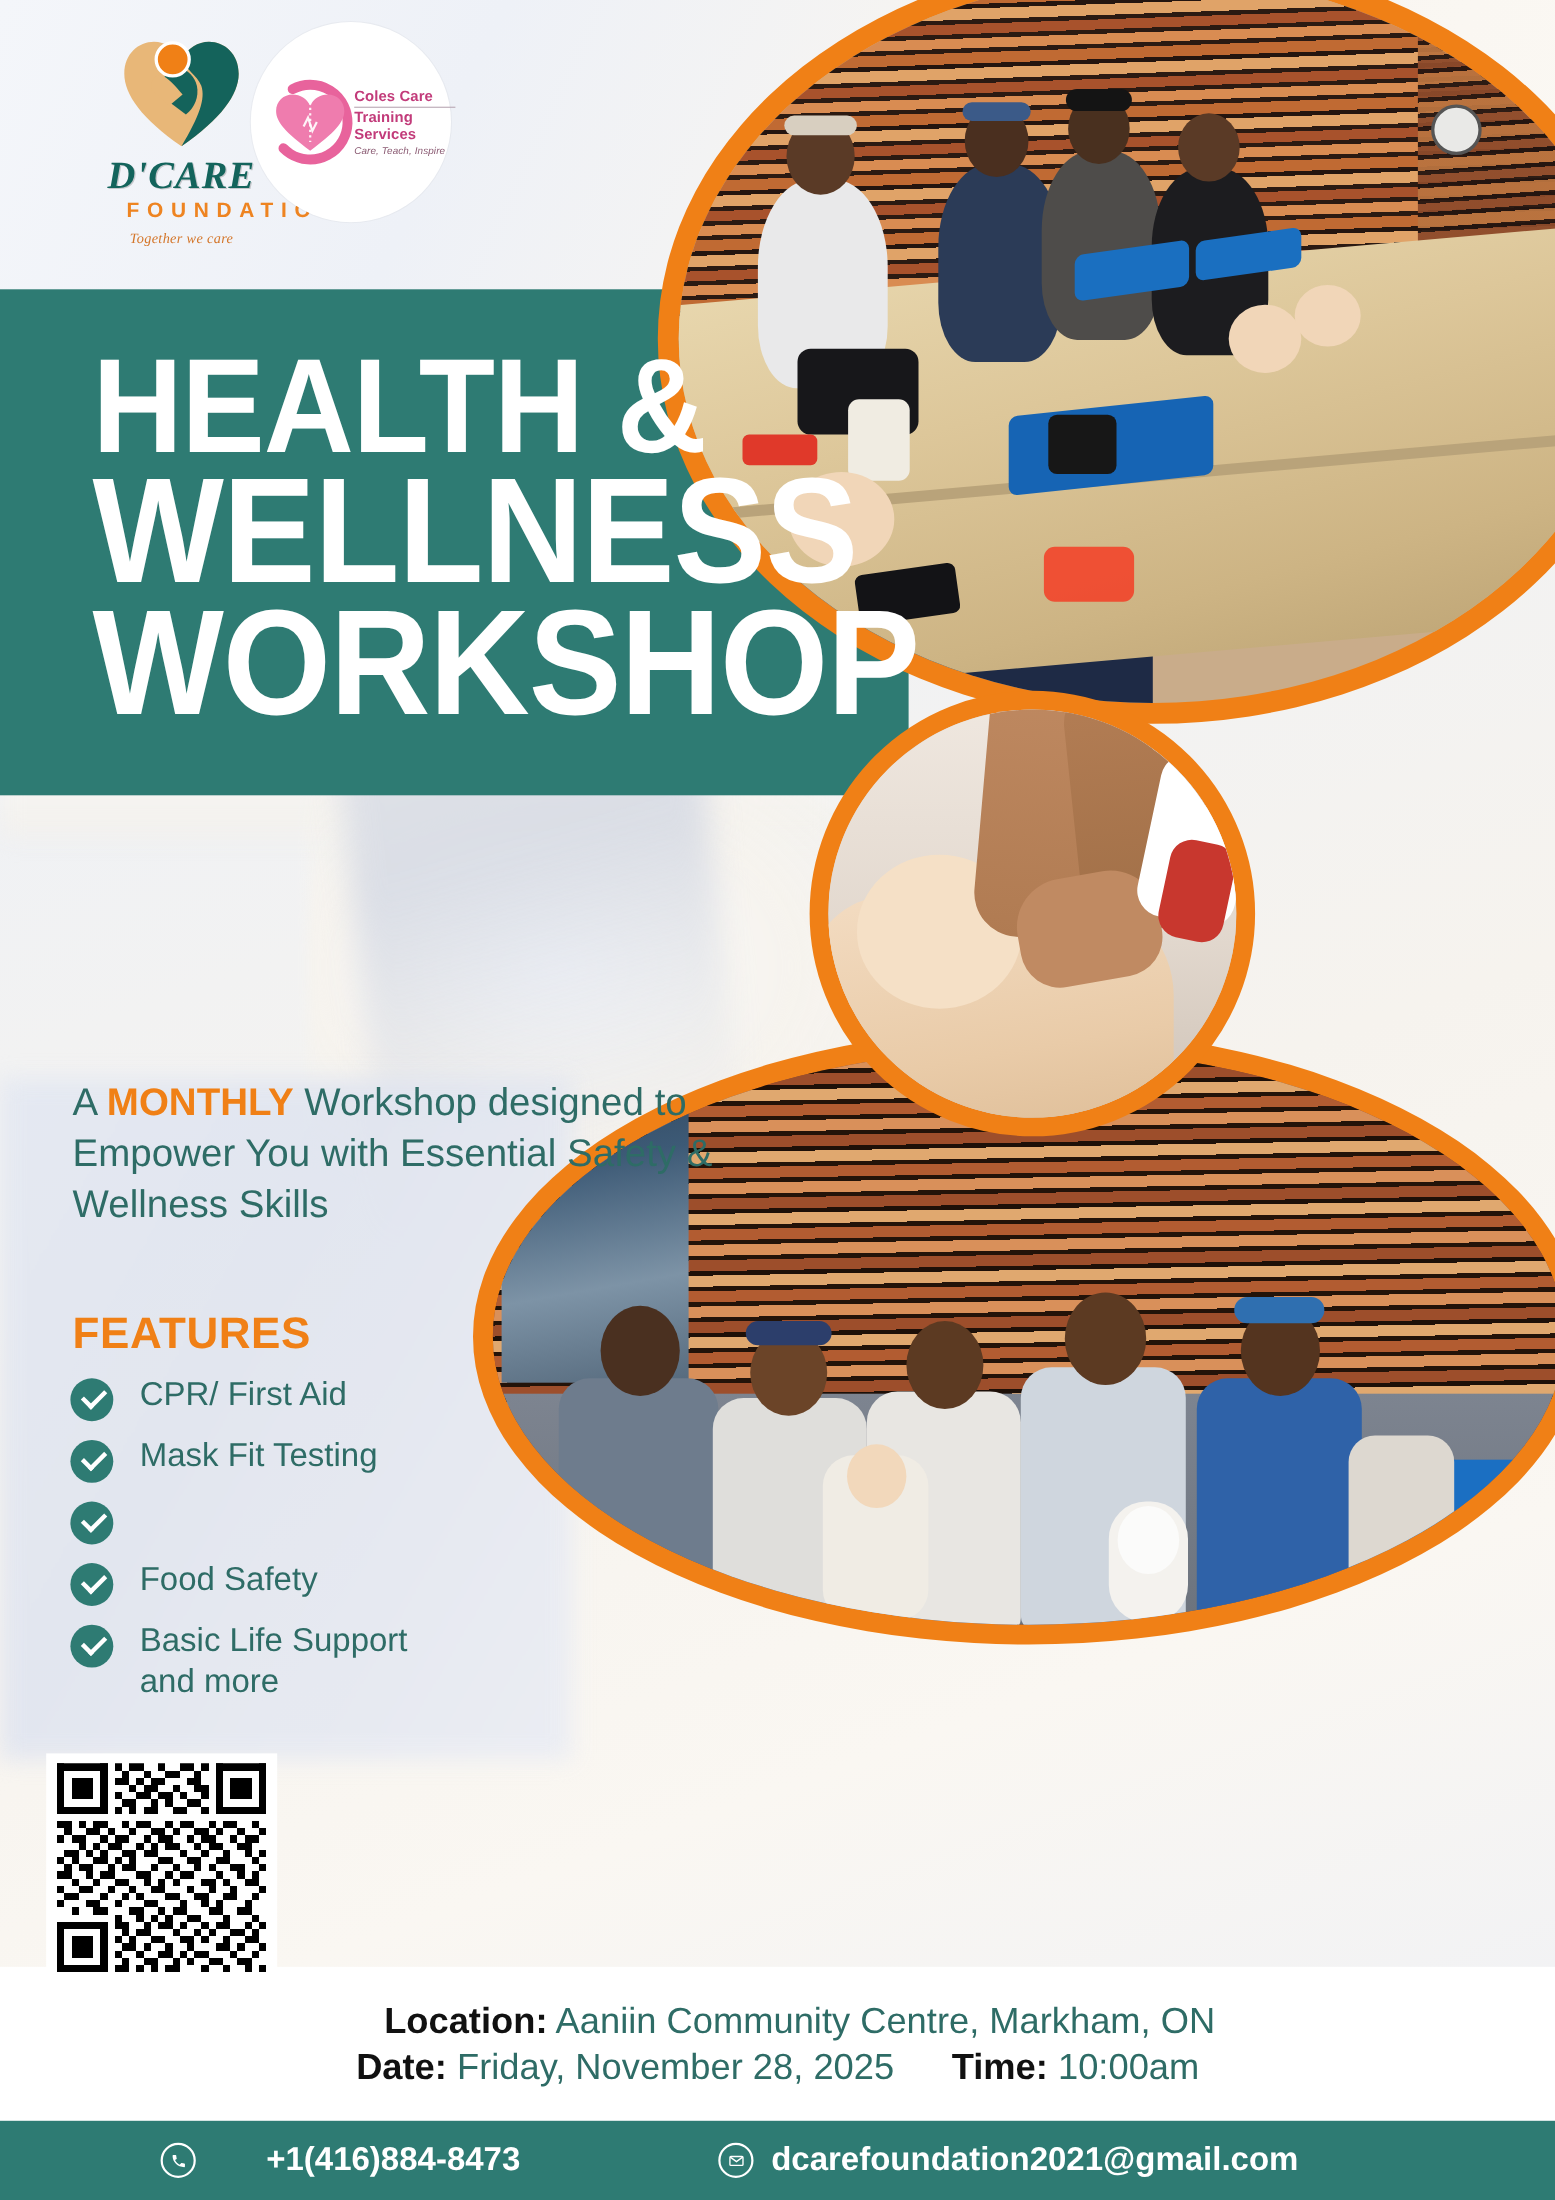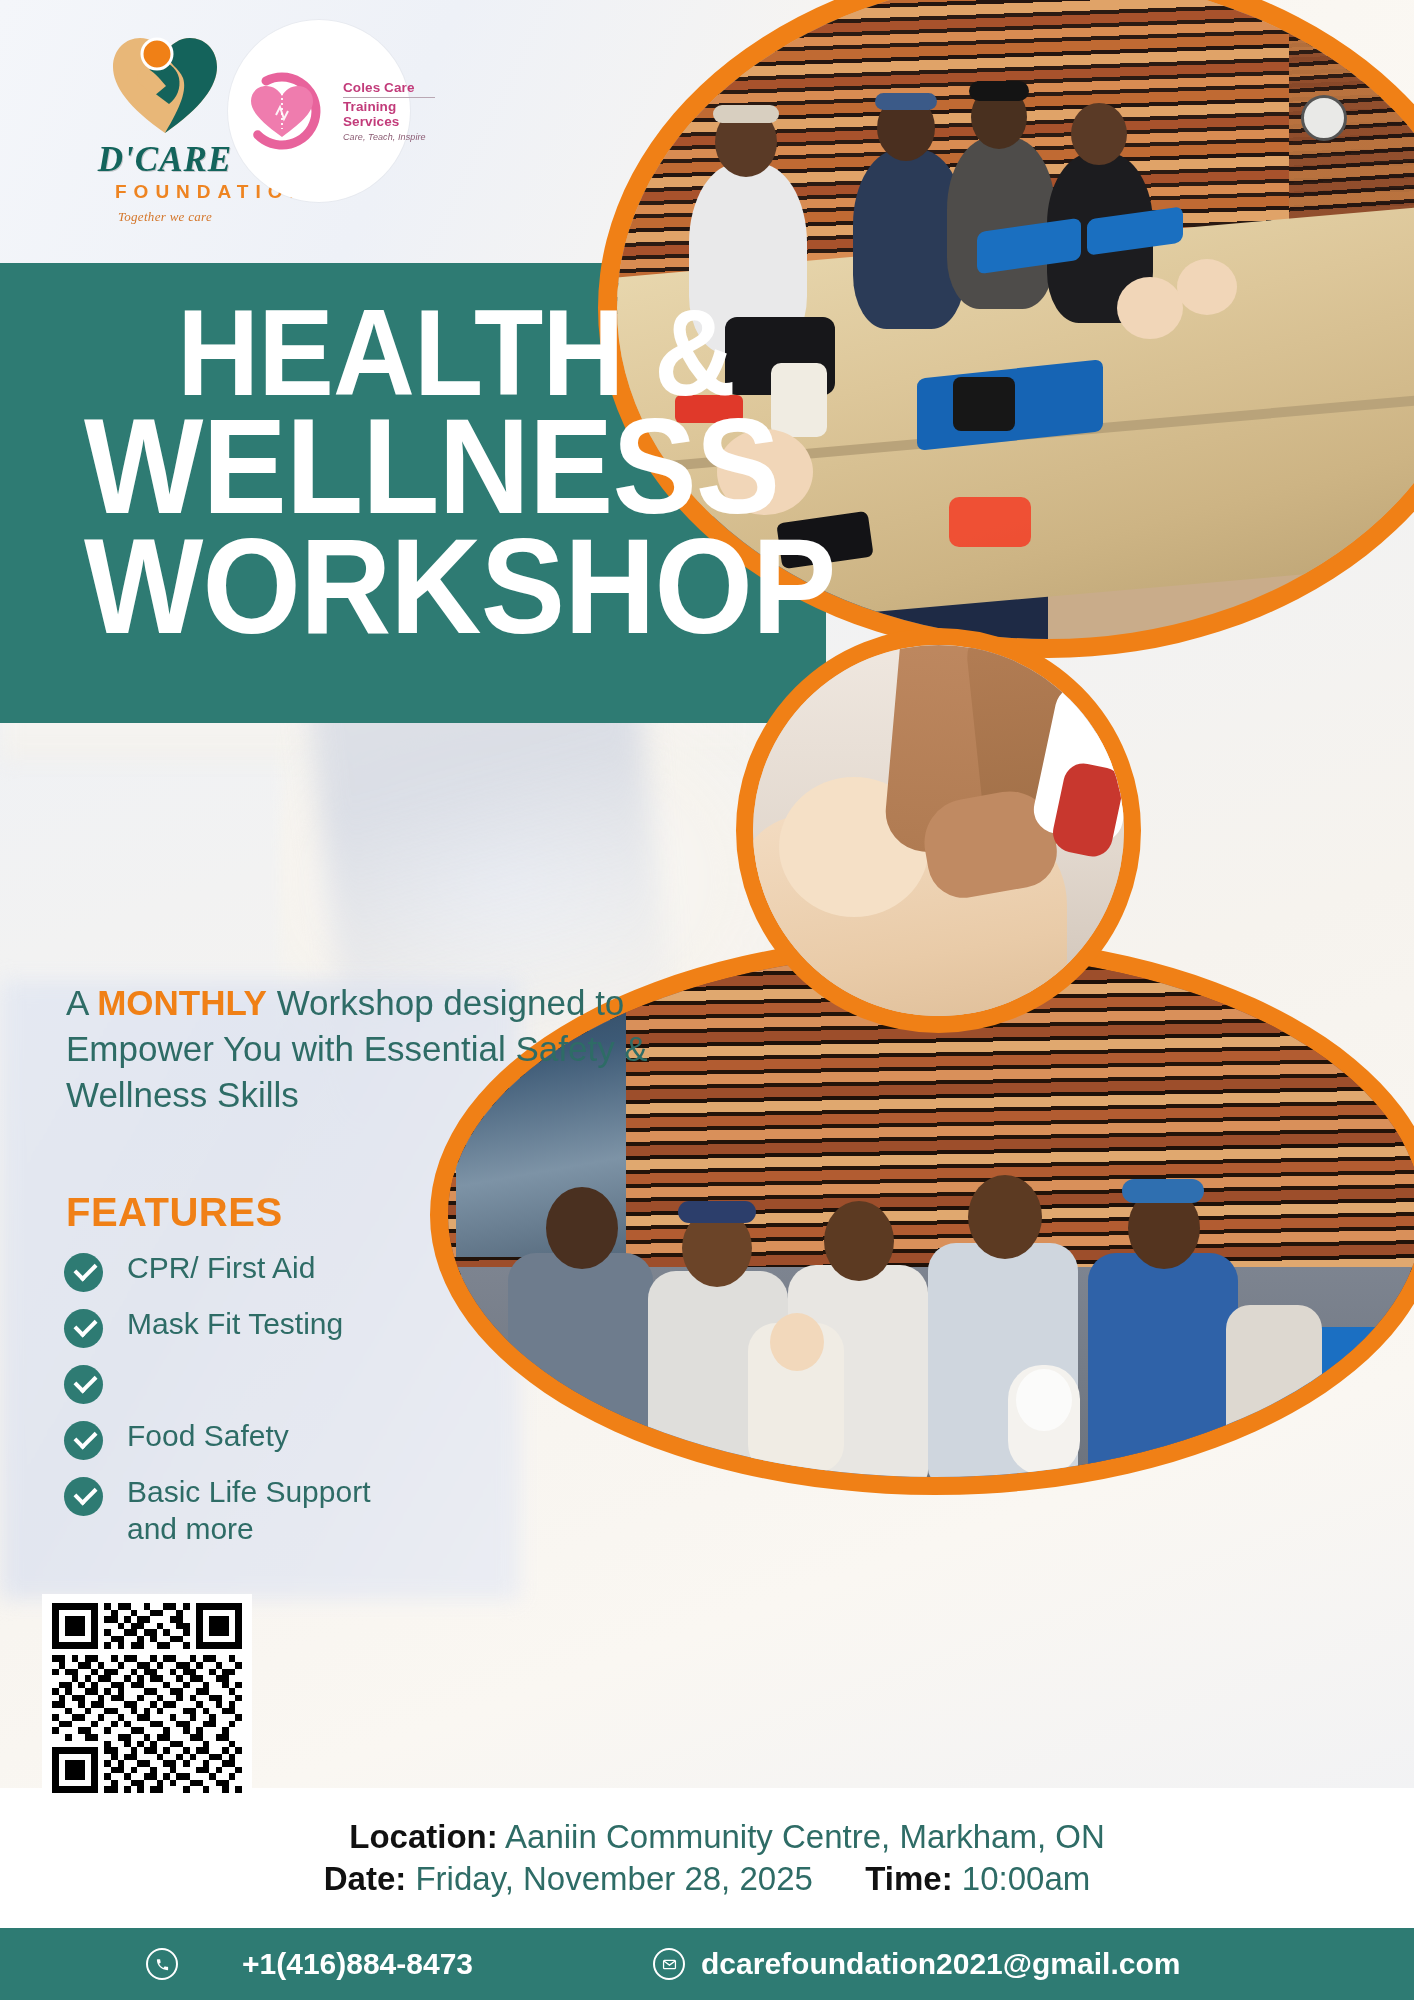--- a/index.html
+++ b/index.html
@@ -67,37 +67,37 @@
     font-size:13px; color:#d4762a; margin-top:6px; letter-spacing:.3px;
   }
 
   .logo-coles{
     position:absolute; left:228px; top:20px; width:182px; height:182px;
     background:#ffffff; border-radius:50%;
     display:flex; align-items:center; justify-content:flex-start;
     box-shadow:0 0 0 1px rgba(0,0,0,.03);
   }
   .coles-mark{ position:relative; width:80px; height:80px; margin-left:14px; flex:none; }
-  .coles-txt{ margin-left:21px; }
+  .coles-txt{ margin-left:0; }
   .coles-l1{ font-size:13.5px; font-weight:bold; color:#c23b7a; line-height:1.15; letter-spacing:.1px;}
   .coles-l2{ font-size:13.5px; font-weight:bold; color:#c23b7a; line-height:1.15; letter-spacing:.1px;}
   .coles-l3{ font-size:9px; font-style:italic; color:#8a5a72; margin-top:2px; letter-spacing:.1px;}
   .coles-rule{ height:1px; background:#b9a7b3; width:92px; margin:1px 0 1px 0; }
 
   
   .teal-panel{
     position:absolute; left:0; top:263px; width:826px; height:460px;
     background:#2e7b73;
   }
   .teal-panel::after{
     content:""; position:absolute; right:-1px; top:0; width:260px; height:460px;
     background:transparent;
   }
   .title-wrap{
-    position:absolute; left:84px; top:300px; width:700px; z-index:30;text-align:right;
+    position:absolute; left:84px; top:316px; width:700px; z-index:30;
   }
   .title-line{
     font-family:"Liberation Sans Narrow","Liberation Sans",sans-serif;
     font-weight:bold; color:#ffffff; line-height:.88;
     font-size:122px; letter-spacing:-1px;
     transform:scaleX(.93); transform-origin:left center;
   }
   .title-line.l2{ font-size:136px; }
   .title-line.l3{ font-size:136px; }
 

